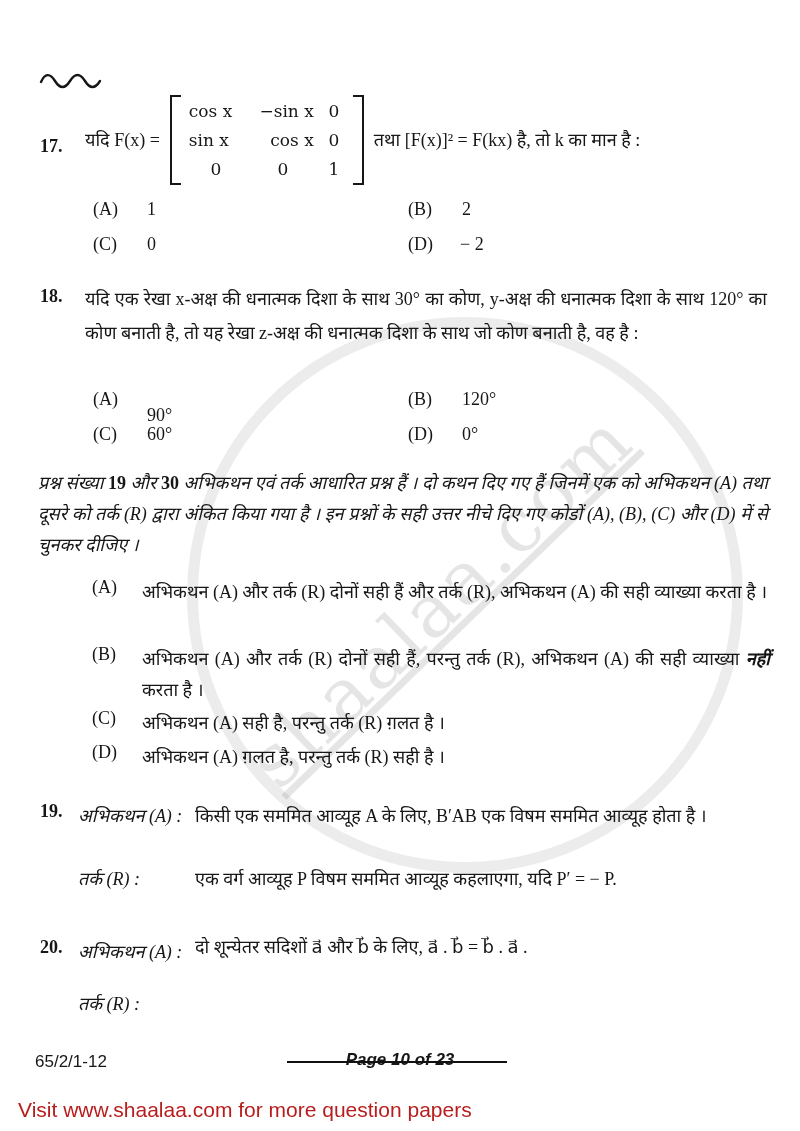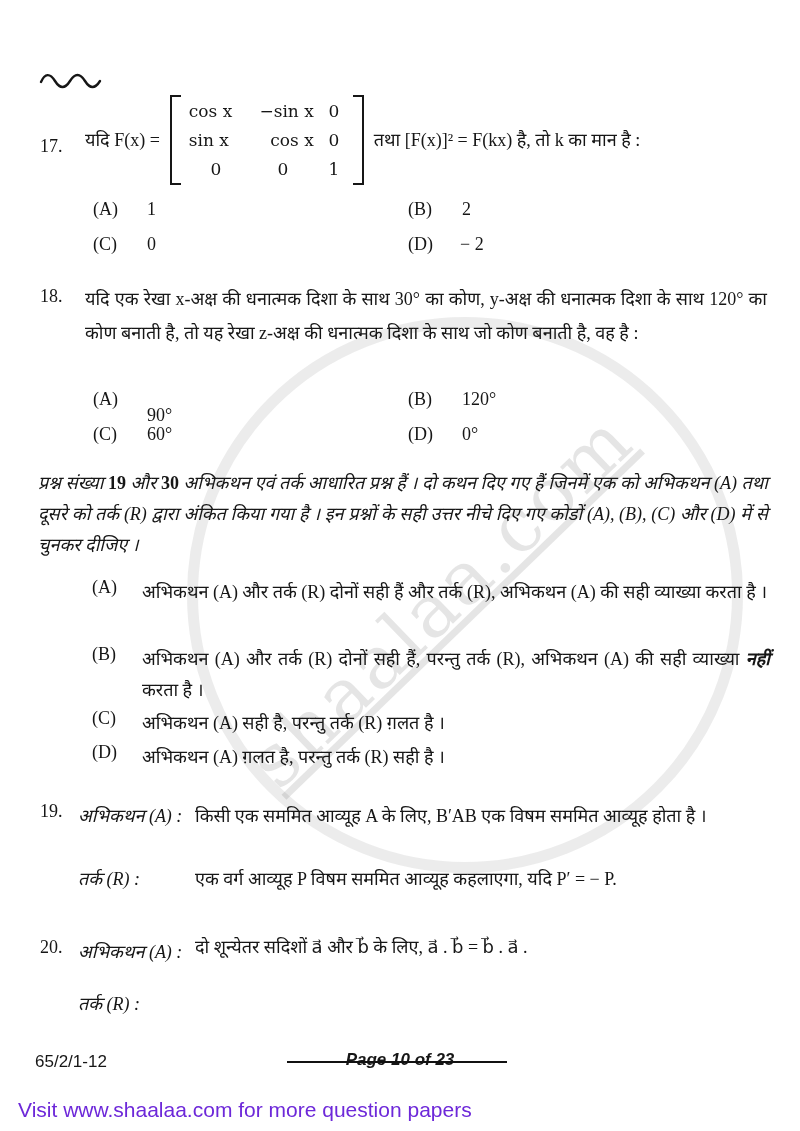--- a/index.html
+++ b/index.html
@@ -6,21 +6,21 @@
   .page {
     position:relative; width:800px; height:1131px; background:#ffffff;
     font-family:"Liberation Serif","DejaVu Serif","DejaVu Sans",serif;
     color:#161616; overflow:hidden;
   }
   .abs { position:absolute; }
   .txt { font-size:18px; line-height:31px; }
   .just { text-align:justify; }
   .it { font-style:italic; }
   .b { font-weight:bold; }
-  .qnum { font-weight:normal; font-size:18px; }
+  .qnum { font-weight:bold; font-size:18px; }
   .sans { font-family:"Liberation Sans","DejaVu Sans",sans-serif;margin-top:16px; }
 
   
   .q17-line { display:flex; align-items:center; }
   .mat-wrap { display:flex; align-items:stretch; margin:0 10px; }
   .brk { width:9px; border:2px solid #161616; }
   .brk-l { border-right:none; }
   .brk-r { border-left:none; }
   .mat-grid {
     display:grid; grid-template-columns:54px 62px 22px;
@@ -138,15 +138,15 @@
 
   <span class="abs qnum" style="left:40px; top:937px;">20.</span>
   <span class="abs txt it" style="left:78px; top:937px;">अभिकथन (A) :</span>
   <div class="abs vec-line" style="left:195px; top:930px; width:580px;">दो शून्येतर सदिशों a⃗ और b⃗ के लिए, a⃗ . b⃗ = b⃗ . a⃗ .</div>
   <span class="abs txt it" style="left:78px; top:989px;">तर्क (R) :</span>
 
   <span class="abs sans" style="left:35px; top:1036px; font-size:17px;">65/2/1-12</span>
   <div class="abs sans b it" style="left:280px; top:1034px; width:240px; text-align:center; font-size:17px;">Page 10 of 23</div>
   <div class="footer-rule"></div>
 
-  <div class="abs sans" style="left:18px; top:1082px; font-size:21px; color:#6d28d9;">Visit www.shaalaa.com for more question papers</div>
+  <div class="abs sans" style="left:18px; top:1082px; font-size:21px; color:#b91c1c;">Visit www.shaalaa.com for more question papers</div>
 
 </div>
 
 </body></html>

